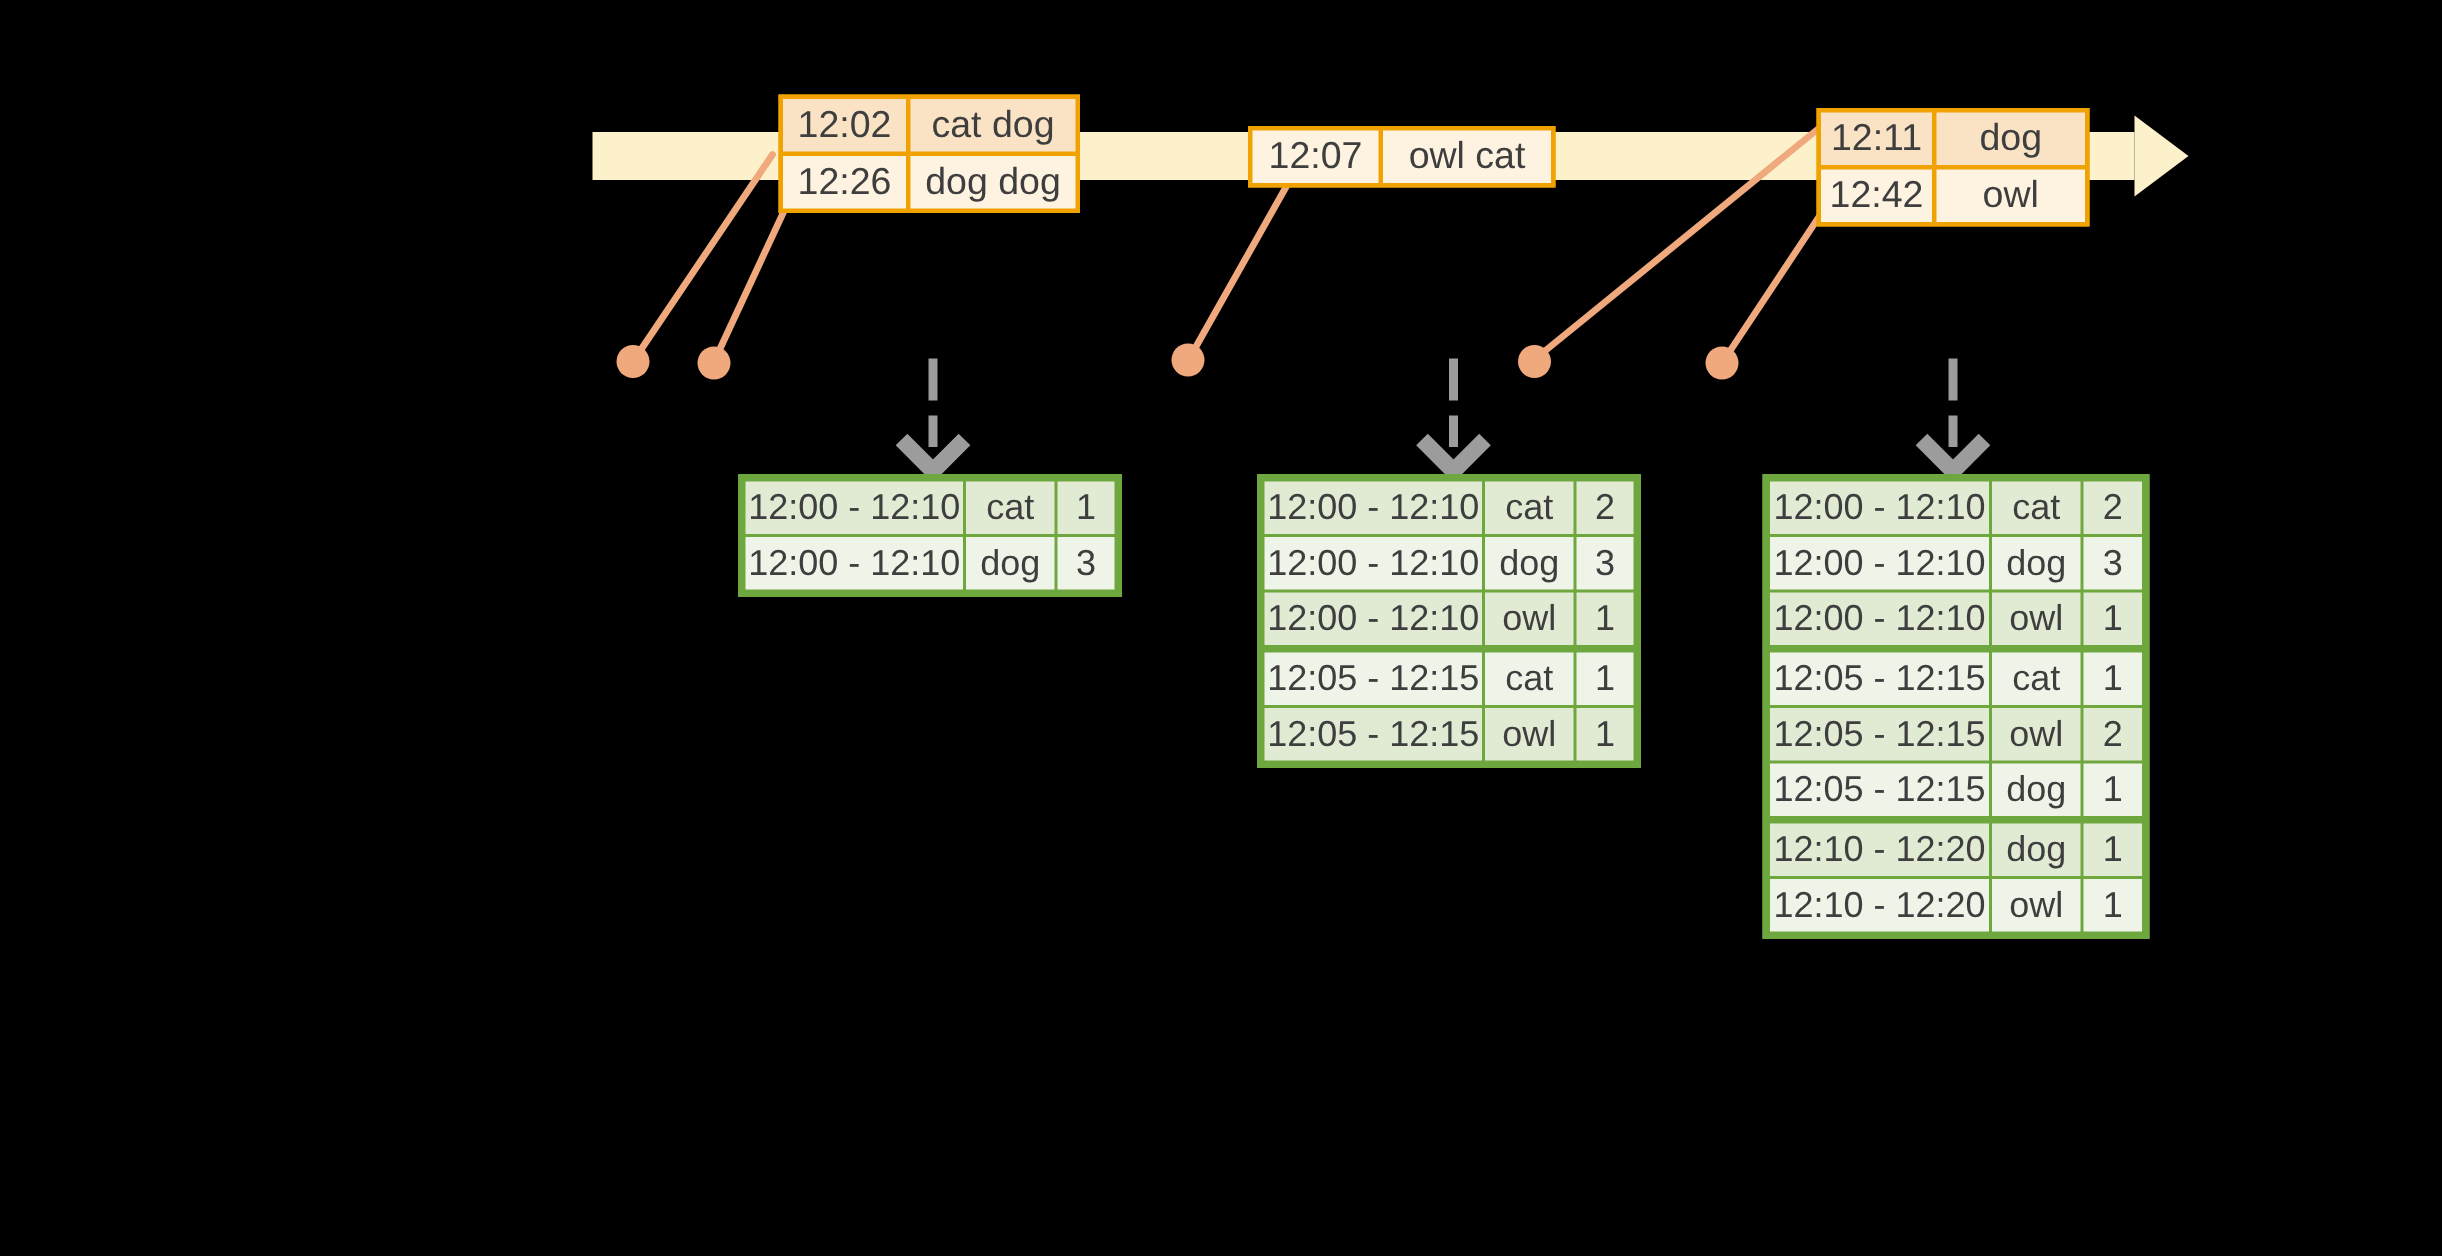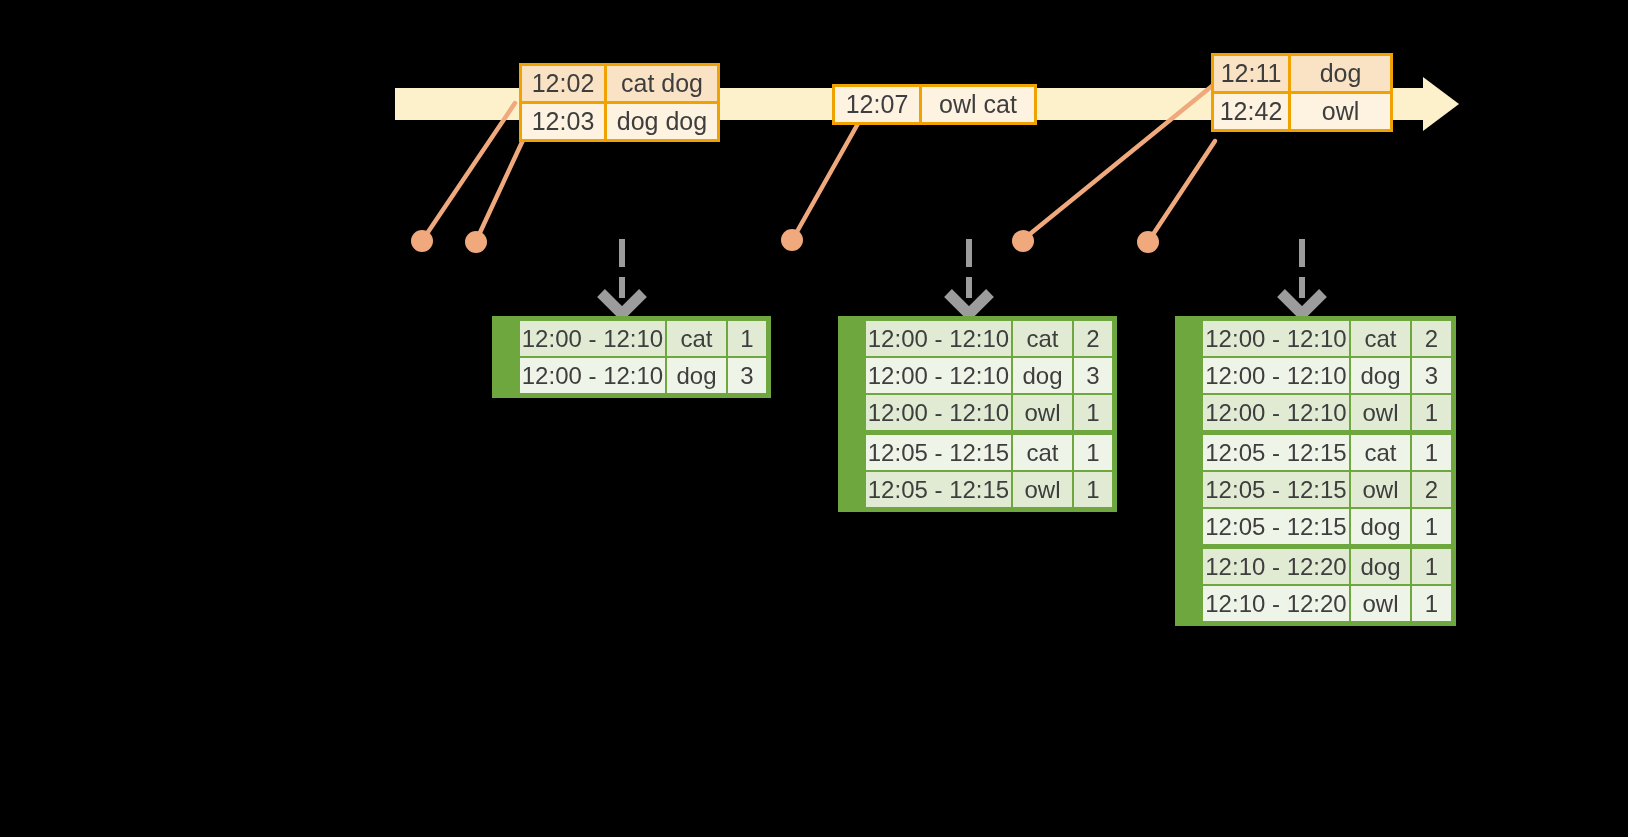--- a/index.html
+++ b/index.html
@@ -17,21 +17,21 @@
   .trow{display:grid;grid-template-columns:var(--cols);}
   .cell{display:flex;align-items:center;justify-content:center;white-space:nowrap;}
 
   
   .etable{background:var(--event-border,#F0A202);border:3px solid var(--event-border,#F0A202);gap:3px;}
   .etable .trow{gap:3px;}
   .etable .cell{height:35px;font-size:25px;background:var(--event-row-dark,#FAE3C5);}
   .etable .trow.alt .cell{background:var(--event-row-light,#FDF3E0);}
 
   
-  .gtable{background:var(--result-border,#6EA73E);border:5px solid var(--result-border,#6EA73E);gap:2px;padding-left:23px;}
+  .gtable{background:var(--result-border,#6EA73E);border:5px solid var(--result-border,#6EA73E);gap:2px;}
   .gtable .trow{gap:2px;}
   .gtable .cell{height:35px;font-size:24px;background:var(--result-row-dark,#E1EBD4);}
   .gtable .trow.alt .cell{background:var(--result-row-light,#EFF4E9);}
   .gtable .trow.after-thick{margin-top:3px;}
 </style>
 </head>
 <body>
 
 <div class="stage">
 
@@ -73,33 +73,33 @@
       </g>
     </g>
   </svg>
 
   <div class="dtable etable" style="left:519px;top:63px;--cols:82px 110px">
       <div class="trow">
         <div class="cell cell-time">12:02</div>
         <div class="cell cell-words">cat dog</div>
       </div>
       <div class="trow alt">
-        <div class="cell cell-time">12:03</div>
+        <div class="cell cell-time">12:26</div>
         <div class="cell cell-words">dog dog</div>
       </div>
     </div>
 
   <div class="dtable etable" style="left:832px;top:84px;--cols:84px 112px">
       <div class="trow alt">
         <div class="cell cell-time">12:07</div>
         <div class="cell cell-words">owl cat</div>
       </div>
     </div>
 
-  <div class="dtable etable" style="left:1211px;top:53px;--cols:74px 99px">
+  <div class="dtable etable" style="left:1211px;top:72px;--cols:74px 99px">
       <div class="trow">
         <div class="cell cell-time">12:11</div>
         <div class="cell cell-words">dog</div>
       </div>
       <div class="trow alt">
         <div class="cell cell-time">12:42</div>
         <div class="cell cell-words">owl</div>
       </div>
     </div>
 

